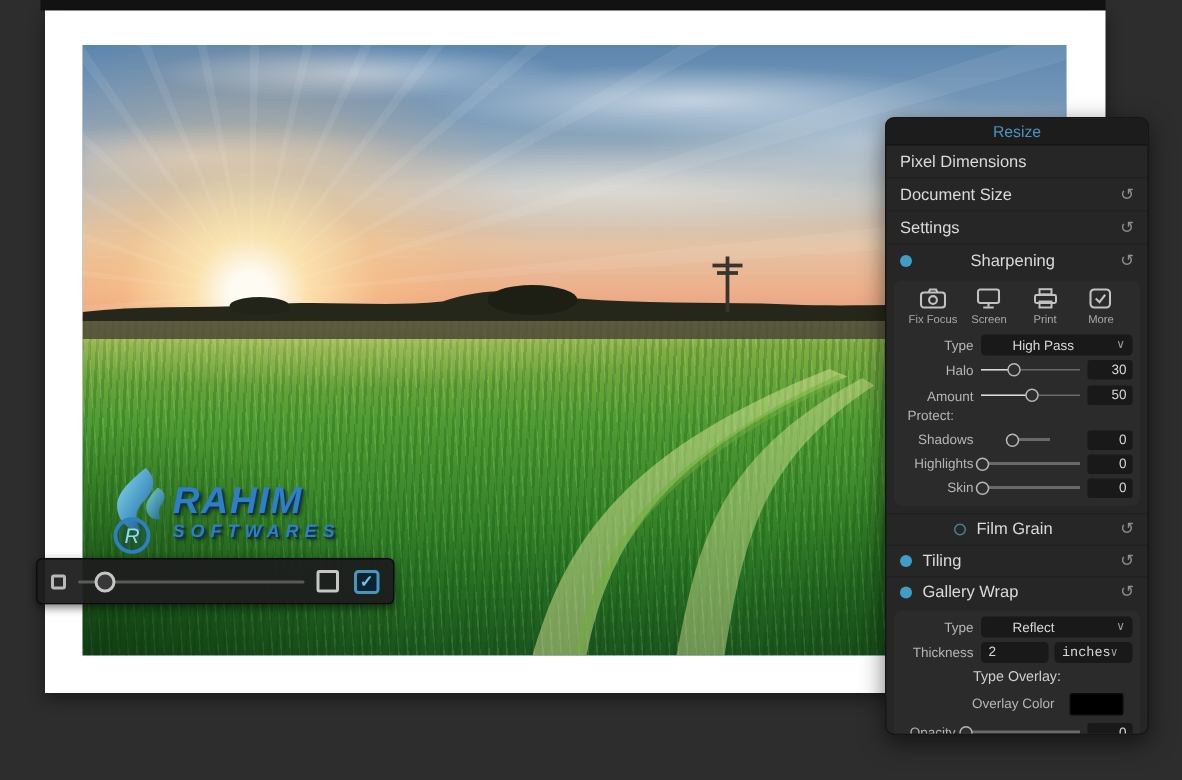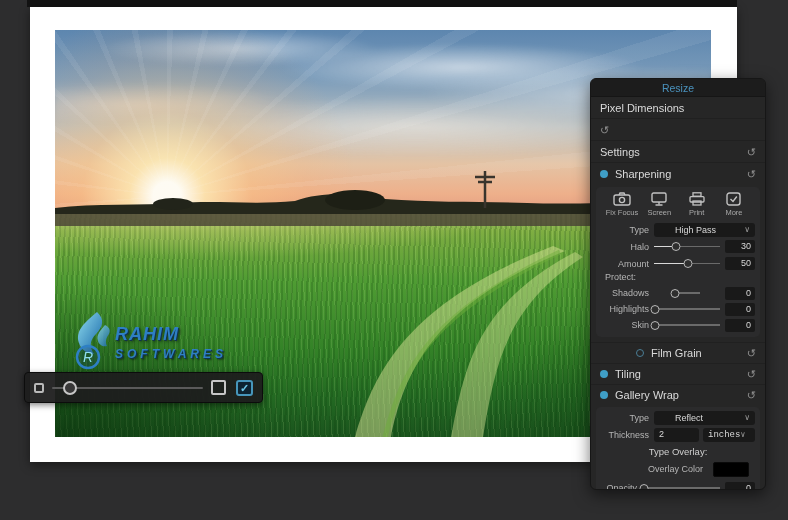--- a/index.html
+++ b/index.html
@@ -30,21 +30,21 @@
       radial-gradient(ellipse 320px 220px at 0% 100%, rgba(8,42,10,.55), transparent 70%),
       radial-gradient(ellipse 320px 220px at 100% 100%, rgba(8,42,10,.45), transparent 70%),
       repeating-linear-gradient(93deg, rgba(15,60,12,.20) 0 2px, transparent 2px 5px),
       repeating-linear-gradient(86deg, rgba(225,255,170,.12) 0 1px, transparent 1px 6px),
       linear-gradient(#b9c97c 0%,#7fae42 10%,#4f9c33 32%,#338227 62%,#236a22 82%,#1a541d 100%);}
   .photo svg.overlay{position:absolute;left:0;top:0;}
 
   
   .watermark{position:absolute;left:10px;top:280px;display:flex;align-items:center;}
   .wm-text{margin-left:-6px;}
-  .wm-title{font-size:18px;font-weight:bold;font-style:italic;color:#2e7fc4;letter-spacing:1px;
+  .wm-title{font-size:25px;font-weight:bold;font-style:italic;color:#2e7fc4;letter-spacing:1px;
             text-shadow:1px 1px 0 #10324e, 2px 2px 3px rgba(0,0,0,.55);line-height:26px;}
   .wm-sub{font-size:12px;font-weight:bold;font-style:italic;color:#2e7fc4;letter-spacing:4px;
           text-shadow:1px 1px 0 #10324e, 2px 2px 2px rgba(0,0,0,.5);}
 
   
   .toolbar{position:absolute;left:24px;top:372px;width:239px;height:31px;background:rgba(30,30,30,.95);
            border:1px solid #0c0c0c;border-radius:4px;display:flex;align-items:center;
            box-shadow:0 2px 6px rgba(0,0,0,.5);padding:0 9px;}
   .sq-small{width:10px;height:10px;border:2px solid #b9b9b9;border-radius:2px;flex:none;}
   .zoom-track{position:relative;flex:1;height:14px;margin:0 8px;}
@@ -161,28 +161,29 @@
     <div class="preview-box">✓</div>
   </div>
 
   <div class="panel">
     <div class="p-header">Resize</div>
 
     <div class="p-row">
       <span class="grow">Pixel Dimensions</span>
     </div>
     <div class="p-row">
+      <span class="grow">Document Size</span>
       <span class="reset">↺</span>
     </div>
     <div class="p-row">
       <span class="grow">Settings</span>
       <span class="reset">↺</span>
     </div>
 
-    <div class="p-row" style="border-bottom:none;">
+    <div class="p-row" style="border-bottom:none;gap:32px;">
       <span class="dot on"></span>
       <span class="grow">Sharpening</span>
       <span class="reset">↺</span>
     </div>
 
     <div class="subcard">
       <div class="presets">
         <div class="preset">
           <svg width="18" height="14" viewBox="0 0 18 14">
             <rect x="1" y="3" width="16" height="10" rx="2" fill="none" stroke="#c2c2c2" stroke-width="1.4"></rect>

